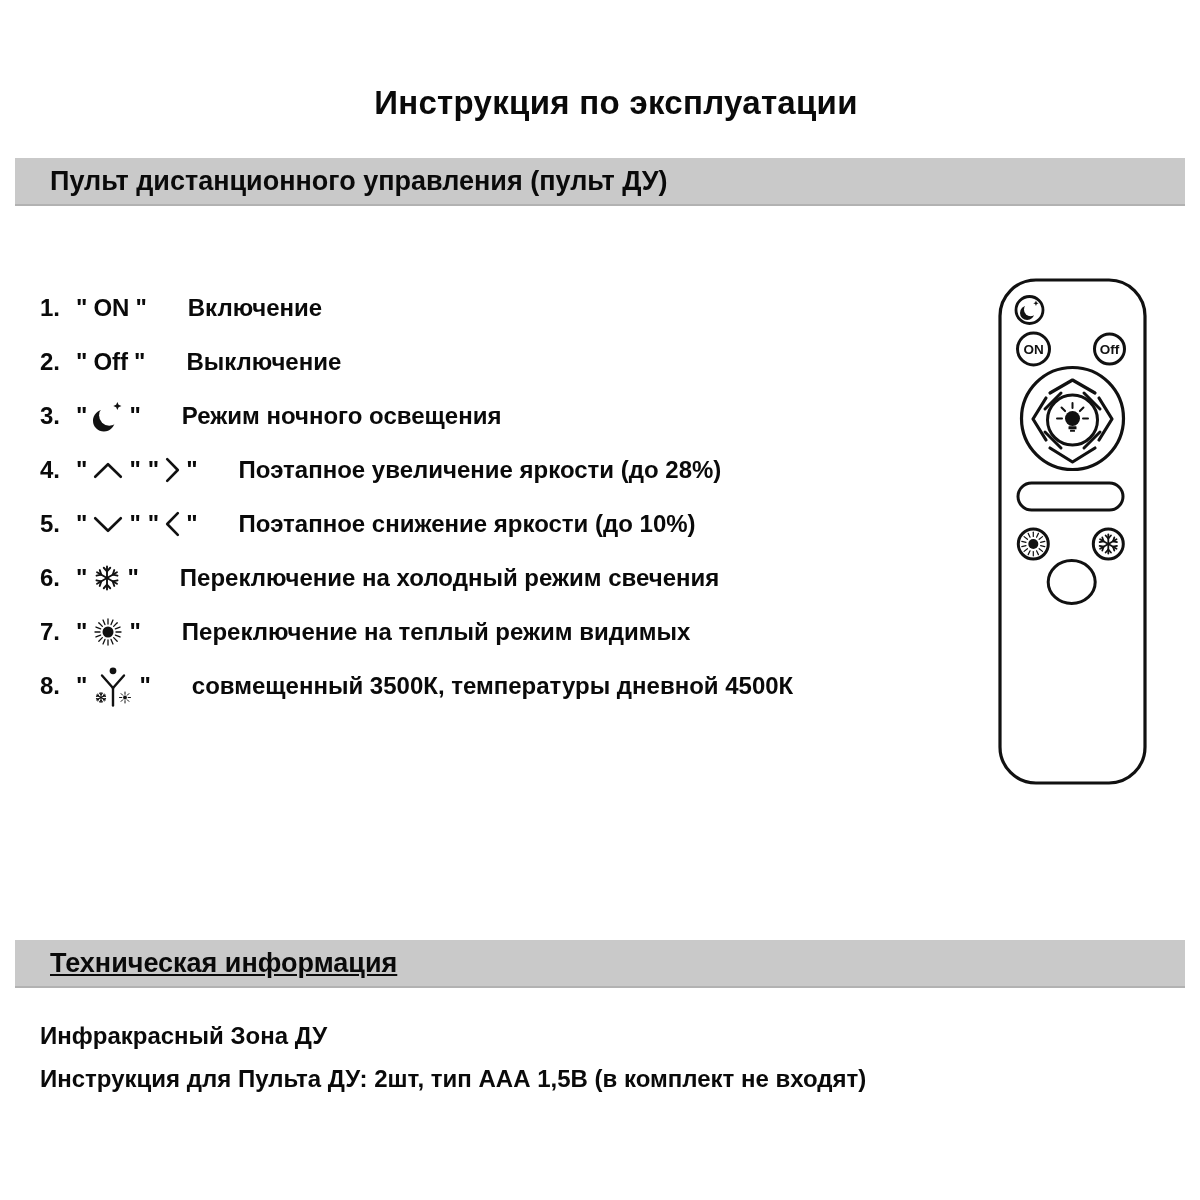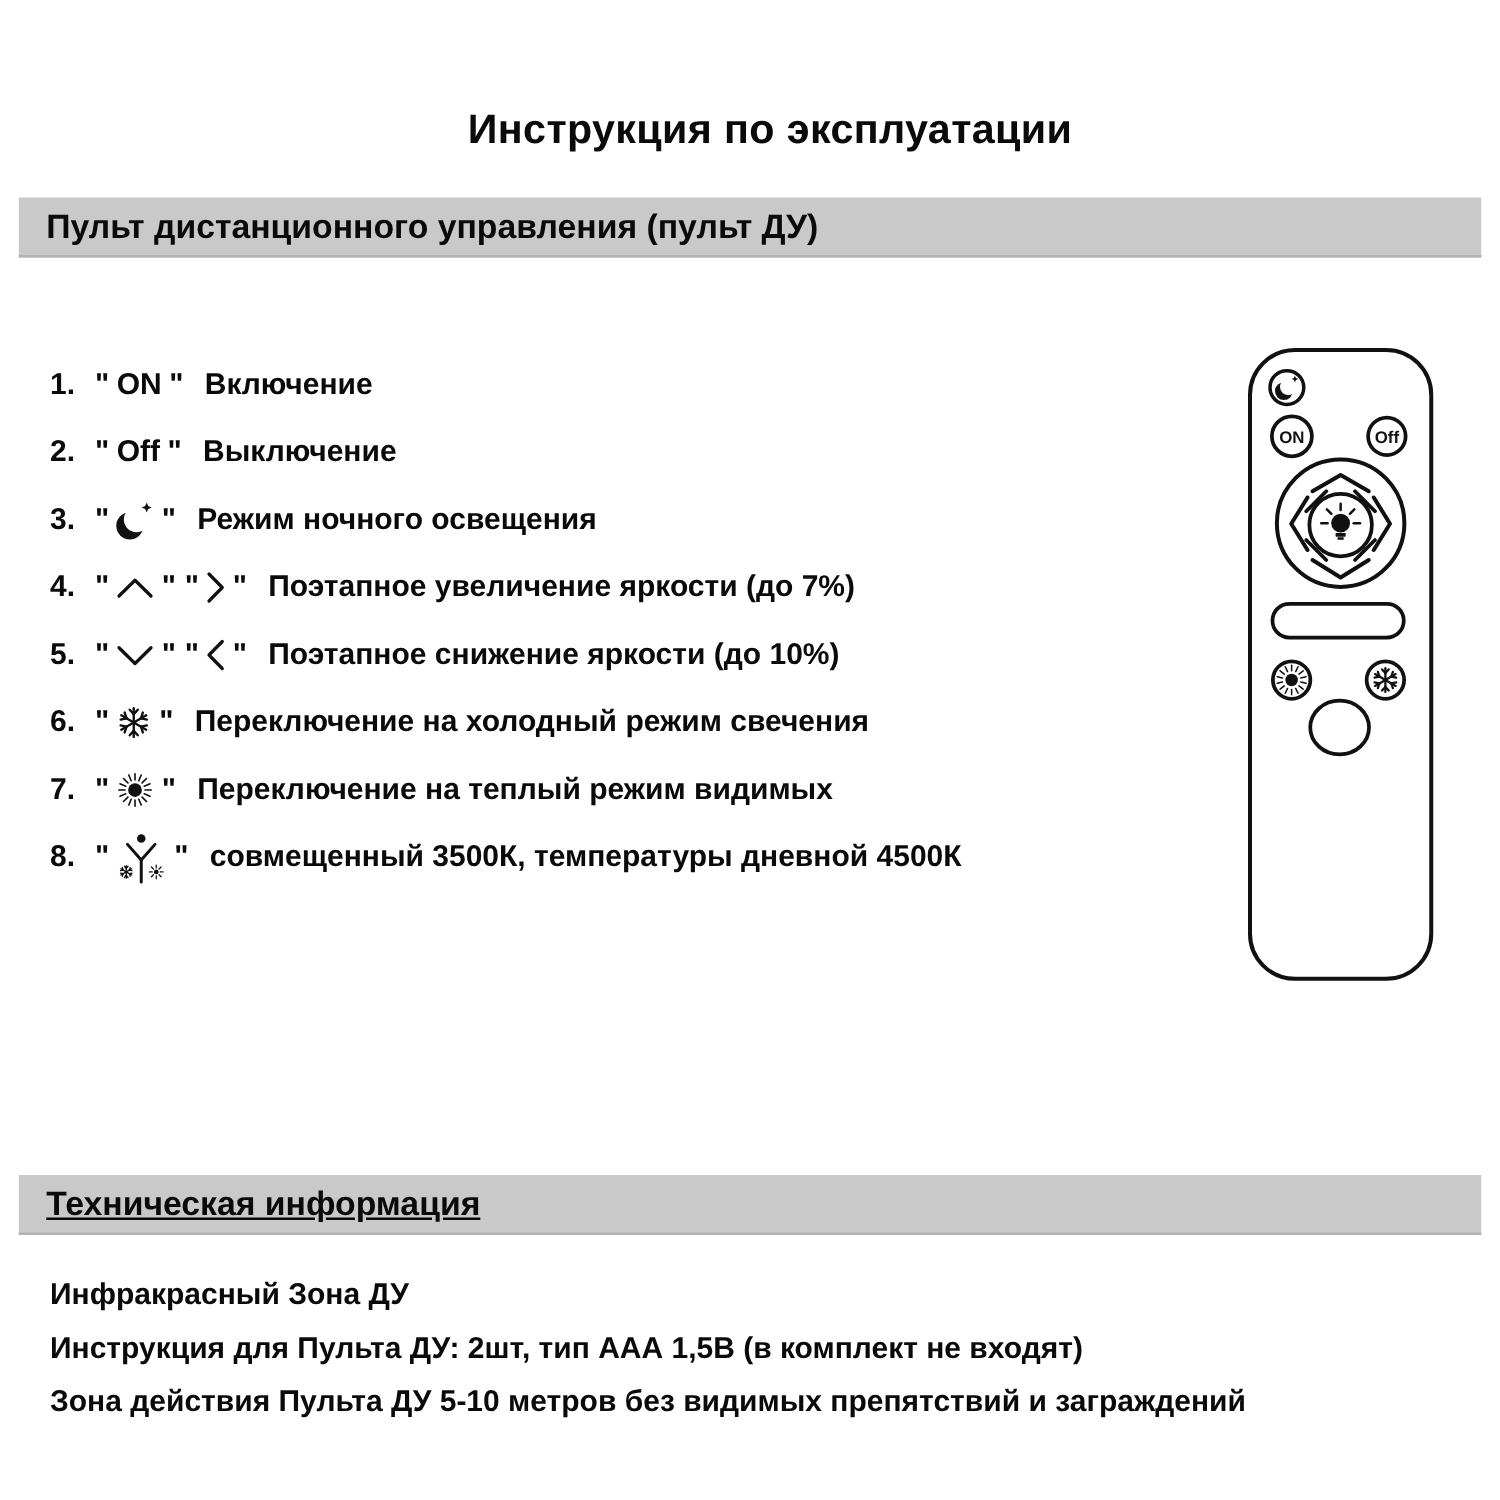--- a/index.html
+++ b/index.html
@@ -13,34 +13,34 @@
   .page { position:absolute; inset:0; }
   .title {
     position:absolute; top:68px; left:0; width:100%;
     text-align:center; font-size:33px; margin:16px; letter-spacing:.3px;
   }
   .section-bar {
     position:absolute; left:15px; width:1170px; height:48px;
     background:var(--bar,#c9c9c9);
     border-bottom:2px solid #b2b2b2;
     box-sizing:border-box;
-    display:flex; align-items:center; padding-left:22px;
+    display:flex; align-items:center; padding-left:35px;
     font-size:27px;
   }
   #bar-remote { top:158px; }
   #bar-tech   { top:940px;text-decoration:underline; }
   .instructions { position:absolute; left:40px; top:293px; width:920px; }
   .item { display:flex; align-items:flex-start; margin-bottom:24px; font-size:24px; }
   .item .num { width:36px; height:30px; line-height:30px; flex:0 0 36px; }
   .tokens { display:flex; align-items:center; height:30px; }
   .tok { display:flex; align-items:center; height:30px; margin-right:7px; }
   .tok .qm { line-height:30px; }
   .tok .tok-body { display:flex; align-items:center; height:30px; margin:0 6px; }
   .item .label { margin-left:10px; }
-  .item .label .ln { height:30px; line-height:30px; white-space:nowrap; }
+  .item .label .ln { height:30px; line-height:30px; white-space:nowrap;margin-left:24px; }
   .item .label .ln + .ln { height:29px; line-height:29px; }
   .tech-lines { position:absolute; left:40px; top:1022px; font-size:24px; }
   .tech-lines .tln { height:28px; line-height:28px; margin-bottom:15px; white-space:nowrap; }
   .remote { position:absolute; left:998px; top:278px; width:149px; height:507px; }
   svg { display:block; overflow:visible; }
   svg text { font-family:"Liberation Sans", sans-serif; font-weight:700; }
 </style>
 </head>
 <body style="--bg: #ffffff; --text: #0a0a0a; --bar: #c9c9c9;">
 
@@ -114,21 +114,21 @@
             <span class="qm">"</span>
             <span class="tok-body">
               <svg width="15" height="26" viewBox="0 0 15 26">
                 <path d="M2.2,2.2 L12.8,13 L2.2,23.8" fill="none" stroke="#111111" stroke-width="2.6" stroke-linecap="round" stroke-linejoin="round"></path>
               </svg>
             </span>
             <span class="qm">"</span>
           </span>
         </span>
         <div class="label">
-          <div class="ln">Поэтапное увеличение яркости (до 7%)</div>
+          <div class="ln">Поэтапное увеличение яркости (до 28%)</div>
         </div>
       </div>
       <div class="item">
         <span class="num">5.</span>
         <span class="tokens">
           <span class="tok">
             <span class="qm">"</span>
             <span class="tok-body">
               <svg width="30" height="17" viewBox="0 0 30 17">
                 <path d="M2.2,2.2 L15,14.8 L27.8,2.2" fill="none" stroke="#111111" stroke-width="2.6" stroke-linecap="round" stroke-linejoin="round"></path>
@@ -385,16 +385,15 @@
     </svg>
   </div>
 
   <div class="section-bar" id="bar-tech">
     <span>Техническая информация</span>
   </div>
 
   <div class="tech-lines" id="tech-list">
       <div class="tln">Инфракрасный Зона ДУ</div>
       <div class="tln">Инструкция для Пульта ДУ: 2шт, тип ААА 1,5В (в комплект не входят)</div>
-      <div class="tln">Зона действия Пульта ДУ 5-10 метров без видимых препятствий и заграждений</div>
     </div>
 
 </div>
 
 </body></html>

